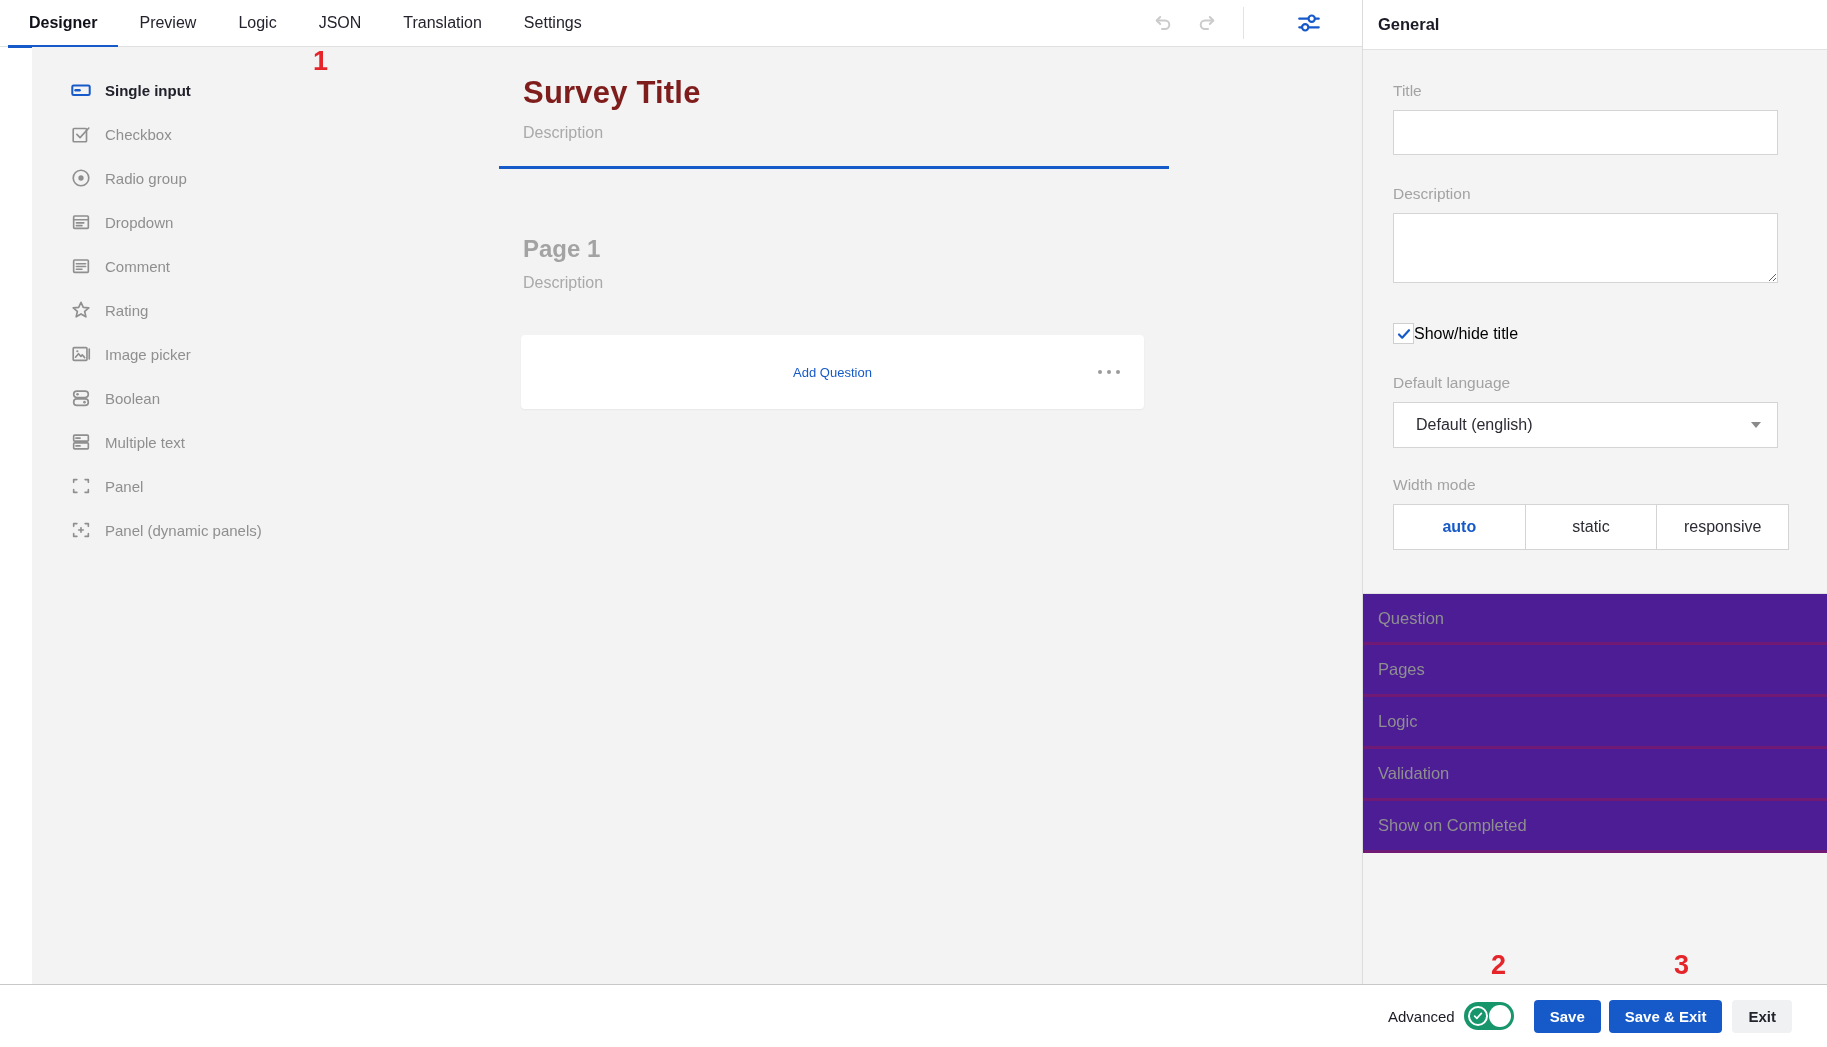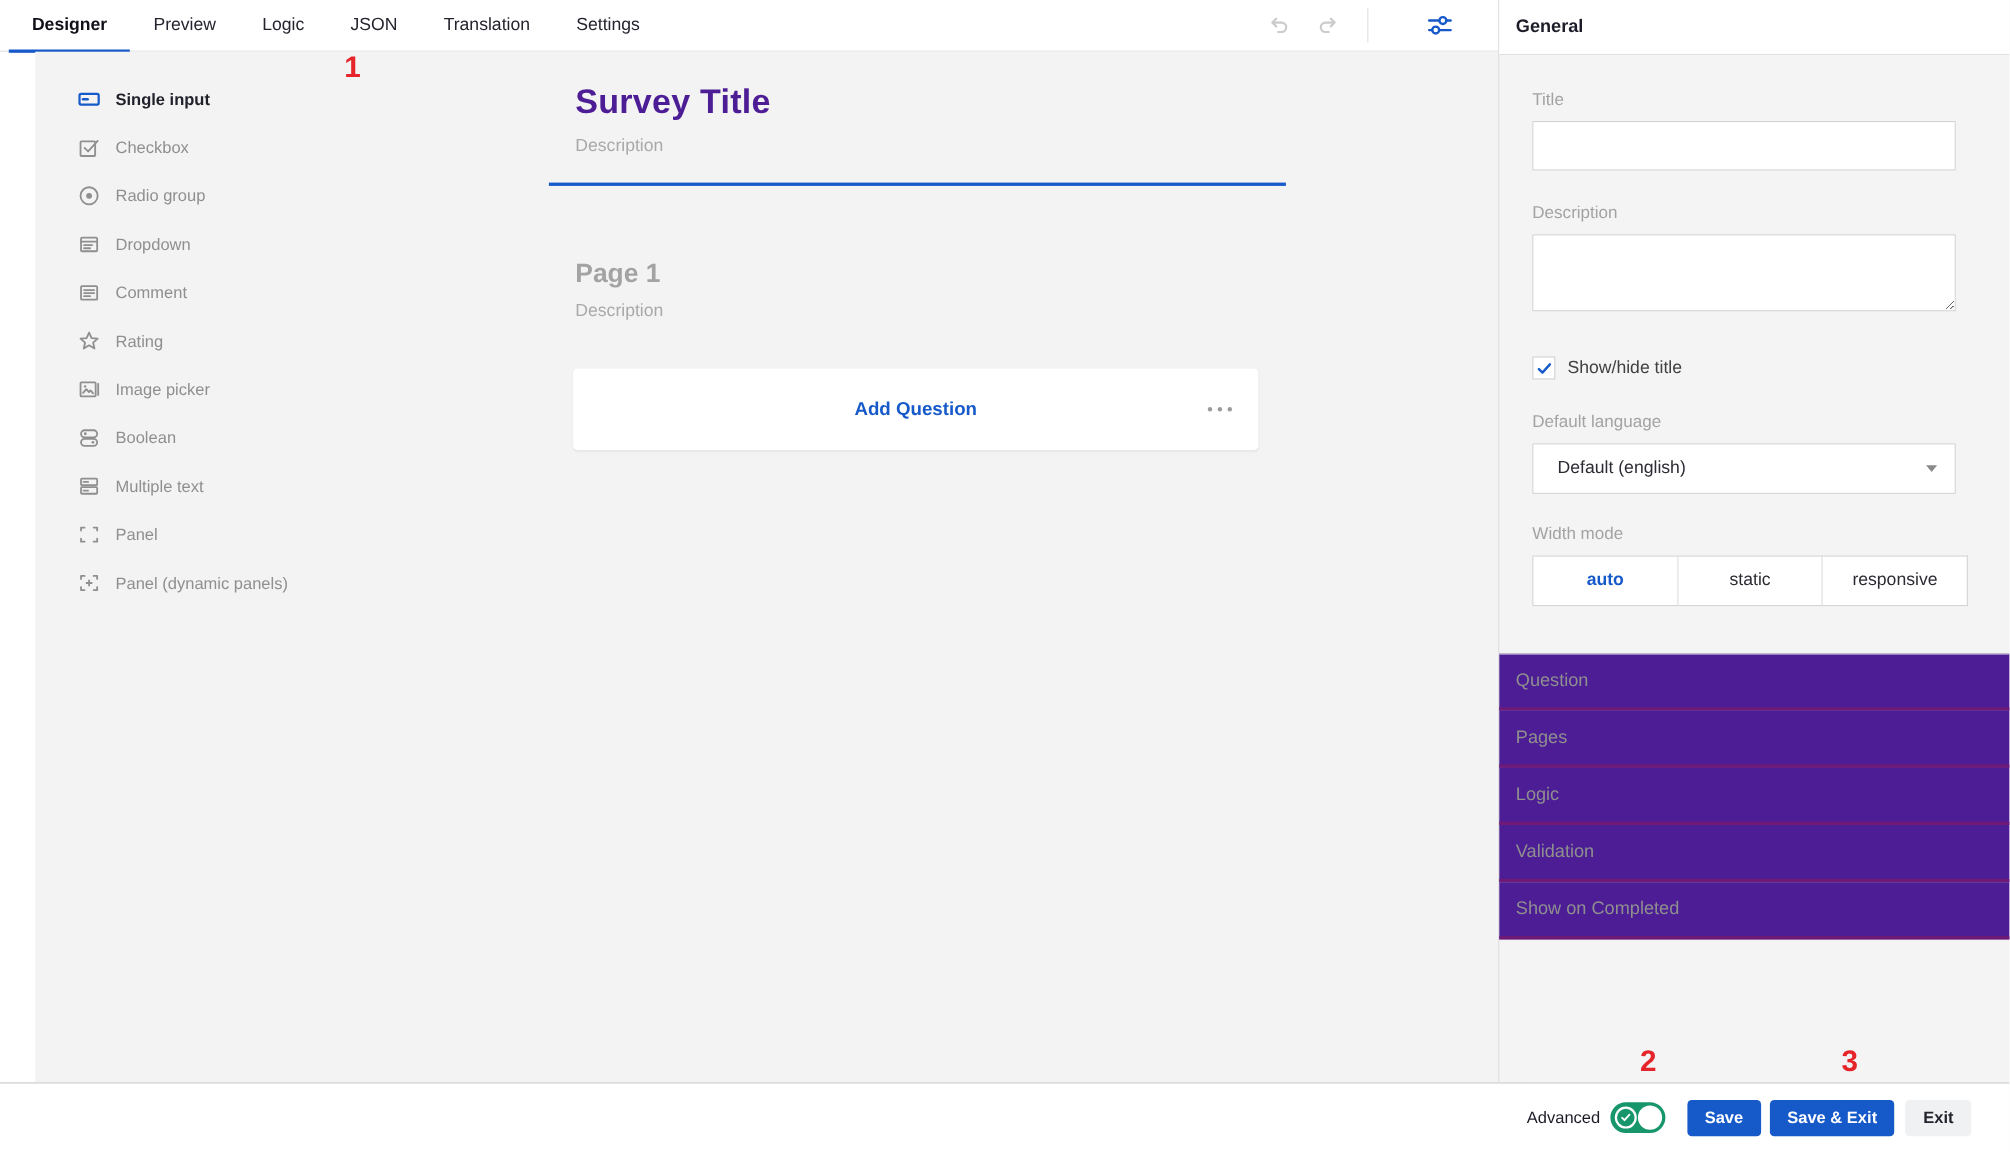--- a/index.html
+++ b/index.html
@@ -25,30 +25,30 @@
   .canvas { position:absolute; left:0; top:47px; width:1362px; height:937px; background:#f3f3f3;margin-left:32px; }
 
   .toolbox { position:absolute; left:0; top:21px; width:260px; }
   .tb-item { display:flex; align-items:center; height:44px; padding-left:38px; cursor:pointer; }
   .tb-icon { width:22px; height:22px; display:flex; align-items:center; justify-content:center; margin-right:13px; }
   .tb-label { font-size:15px; color:#8f8f8f; }
   .tb-item.selected .tb-label { color:#21212b; font-weight:bold; }
 
   .survey-head { position:absolute; left:467px; top:28px; width:670px;
                  border-bottom:3px solid var(--accent); padding:0 0 24px 24px; }
-  .survey-title { font-size:31px; font-weight:bold; color:#4c1d95; letter-spacing:.2px; }
+  .survey-title { font-size:31px; font-weight:bold; color:#7f1d1d; letter-spacing:.2px; }
   .survey-desc { margin-top:13px; font-size:16px; color:#a9a9a9; }
 
   .page-head { position:absolute; left:467px; top:188px; padding-left:24px; }
   .page-title { font-size:24px; font-weight:600; color:#a3a3a3; }
   .page-desc { margin-top:11px; font-size:16px; color:#a9a9a9; }
 
   .add-card { position:absolute; left:489px; top:288px; width:623px; height:74px; background:#fff;
               border-radius:4px; box-shadow:0 1px 2px rgba(0,0,0,.05); display:flex; align-items:center; justify-content:center; }
-  .add-q { font-size:17px; font-weight:bold; color:var(--accent); cursor:pointer;text-align:right; }
+  .add-q { font-size:13px; font-weight:normal; color:var(--accent); cursor:pointer;text-align:right; }
   .card-menu { position:absolute; right:22px; top:50%; transform:translateY(-50%);
                display:flex; gap:5px; cursor:pointer; padding:6px 2px; }
   .card-menu i { width:4px; height:4px; border-radius:50%; background:#9b9b9b; }
 
   
   .panel { position:absolute; left:1362px; top:0; width:465px; height:984px; background:#f4f4f4;
            border-left:1px solid #dcdcdc; }
   .panel-header { height:47px; background:#fff; border-bottom:3px solid var(--accent);
                   display:flex; align-items:center; padding:0 32px 0 14px; }
   .panel-title { margin-left:auto; font-size:17px; color:#3a3a44; }
@@ -58,21 +58,21 @@
   .panel-body { padding:32px 50px 0 30px; }
   .plabel { font-size:15.5px; color:#a3a3a3; margin-bottom:10px; }
   .pinput { width:385px; height:45px; background:#fff; border:1px solid #d4d4d4; outline:none;
             font-family:"Liberation Sans",sans-serif; font-size:16px; color:#2b2b33; padding:0 12px; }
   .ptextarea { width:385px; height:70px; background:#fff; border:1px solid #d4d4d4; outline:none; resize:vertical;
                font-family:"Liberation Sans",sans-serif; font-size:16px; color:#2b2b33; padding:8px 12px; }
   .gap30 { height:30px; } .gap36 { height:36px; } .gap28 { height:28px; }
   .check-row { display:flex; align-items:center; cursor:pointer; }
   .checkbox { width:21px; height:21px; background:#fff; border:1px solid #cfcfcf;
               display:flex; align-items:center; justify-content:center; }
-  .check-label { margin-left:11px; font-size:16px; color:#404040; }
+  .check-label { font-size:16px; color:#000000; }
   .pselect { width:385px; height:46px; background:#fff; border:1px solid #d4d4d4; cursor:pointer;
              display:flex; align-items:center; padding:0 16px 0 22px; }
   .pselect-value { font-size:16px; color:#2b2b33; }
   .caret { margin-left:auto; width:0; height:0; border-left:5px solid transparent;
            border-right:5px solid transparent; border-top:6px solid #8a8a8a; }
   .segmented { display:flex; width:396px; height:46px; }
   .seg-btn { flex:1; background:#fff; border:1px solid #d4d4d4; border-left-width:0;
              display:flex; align-items:center; justify-content:center;
              font-size:16px; color:#2b2b33; cursor:pointer; }
   .seg-btn:first-child { border-left-width:1px; }

